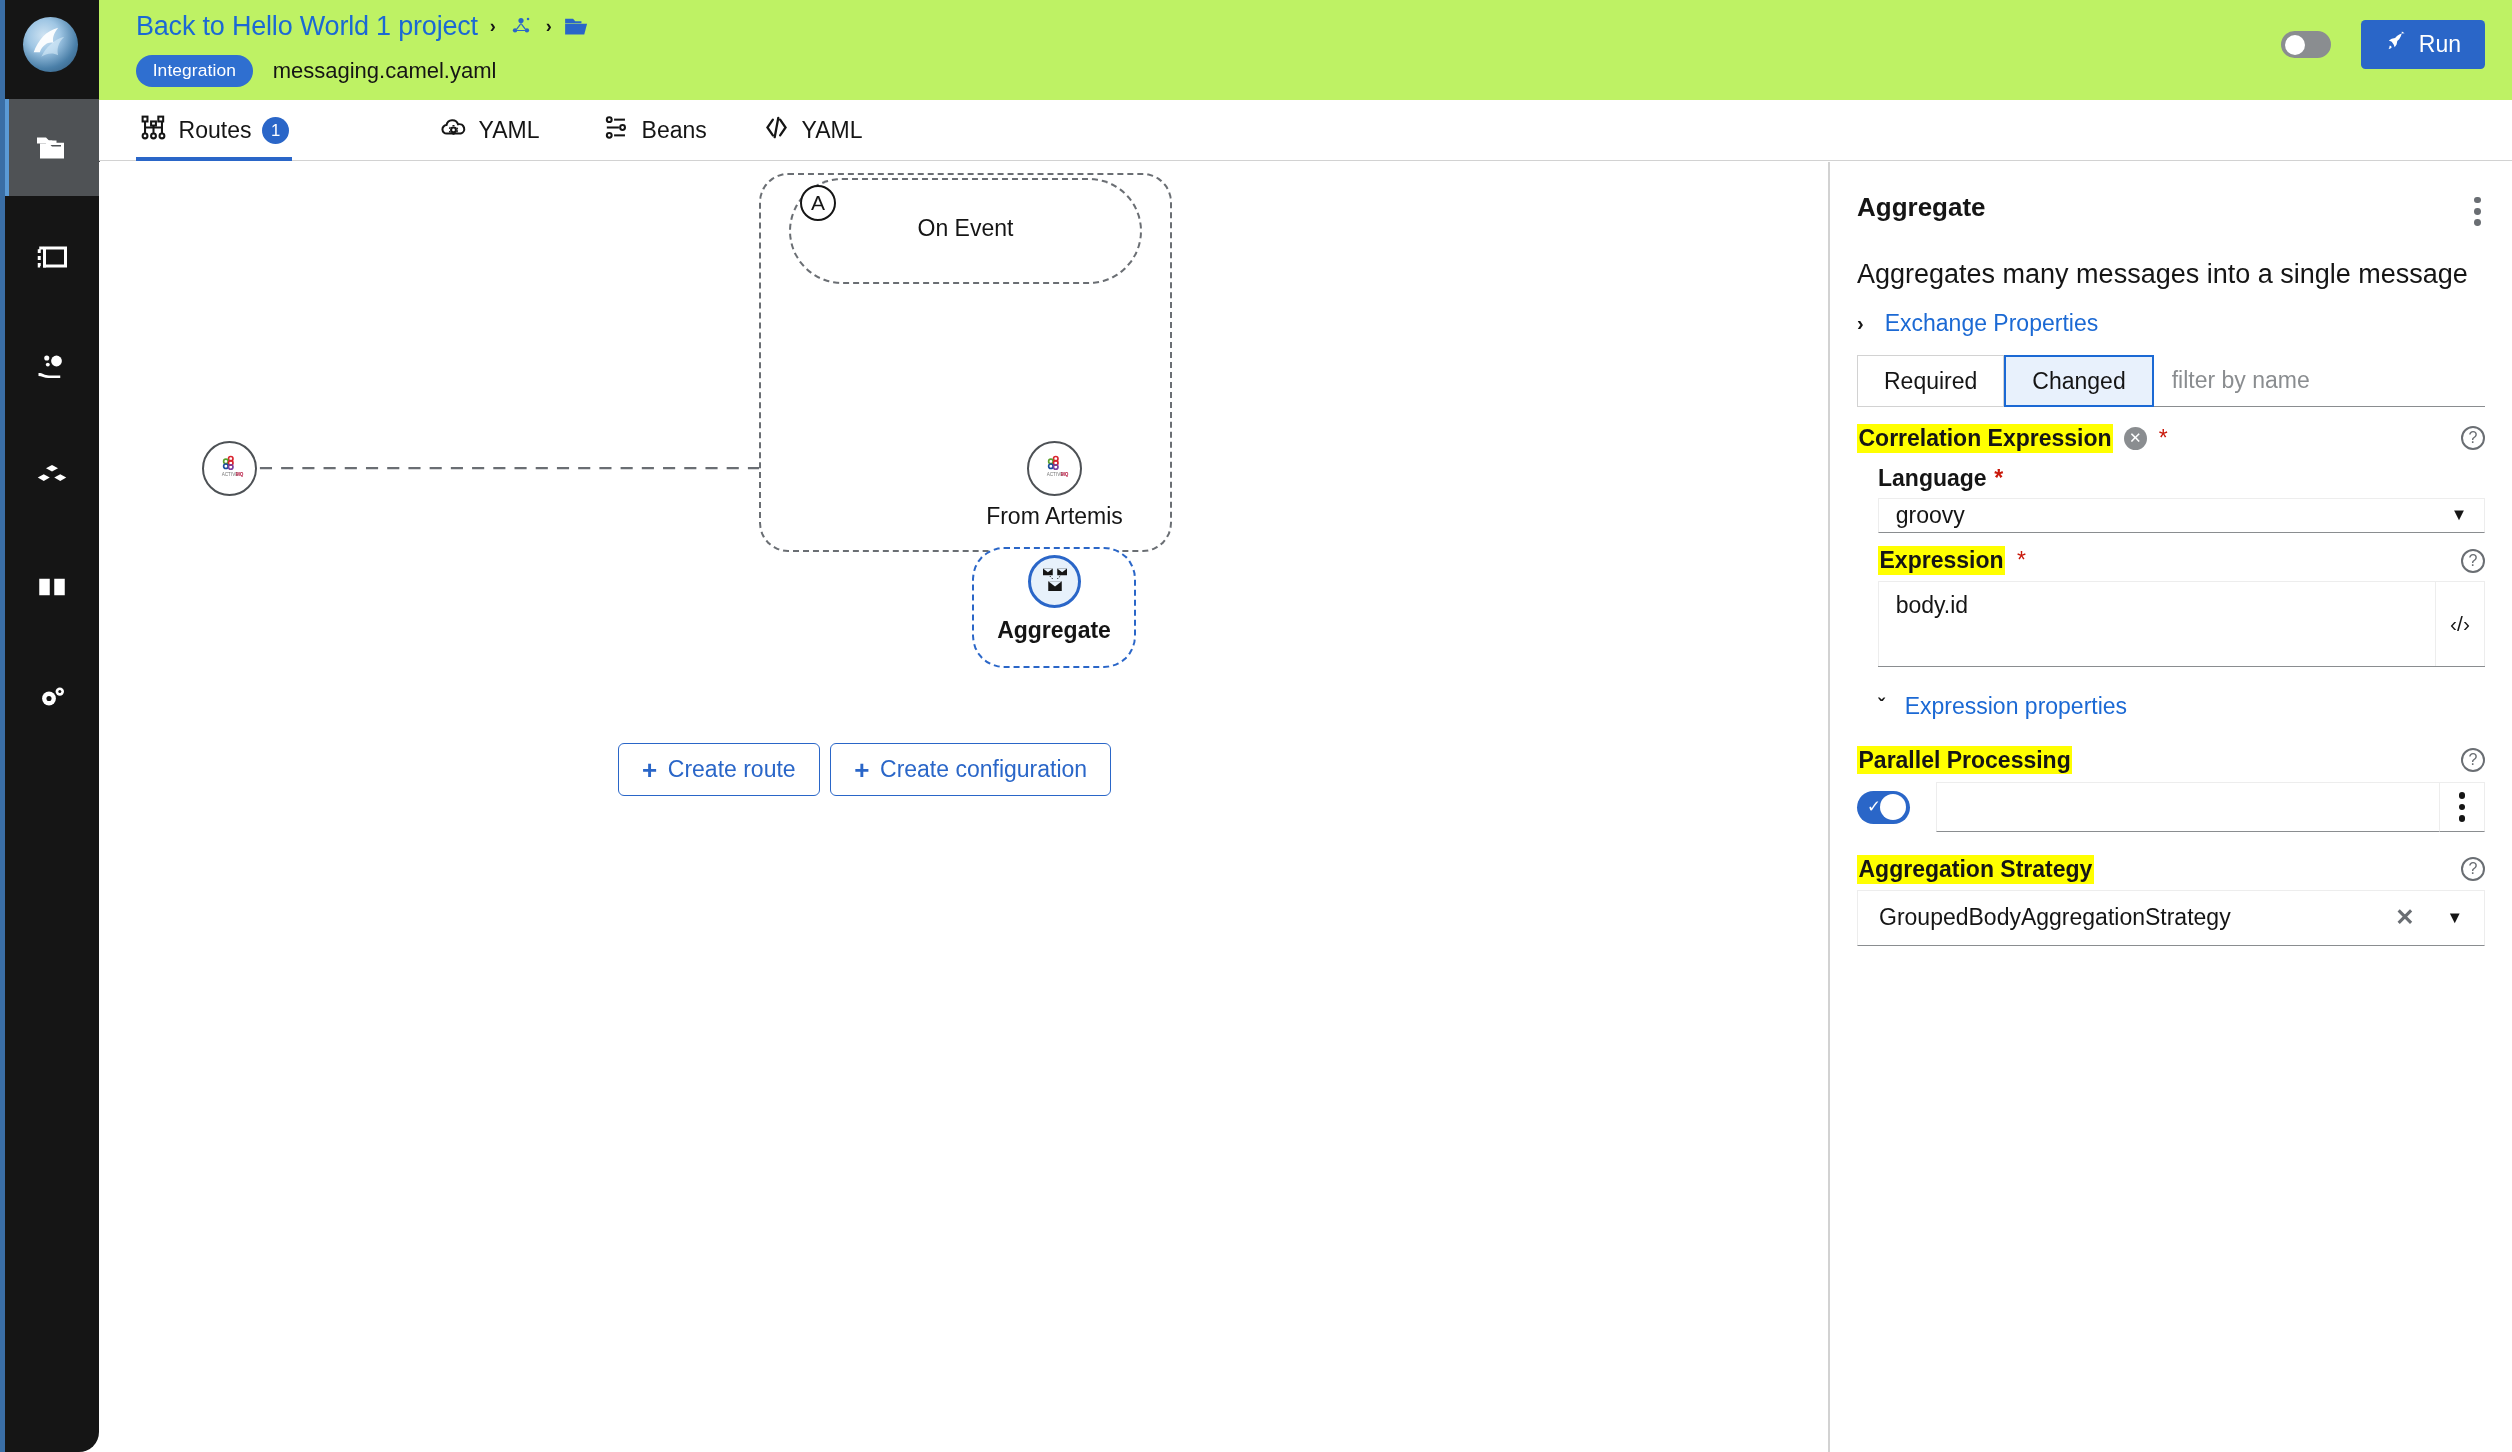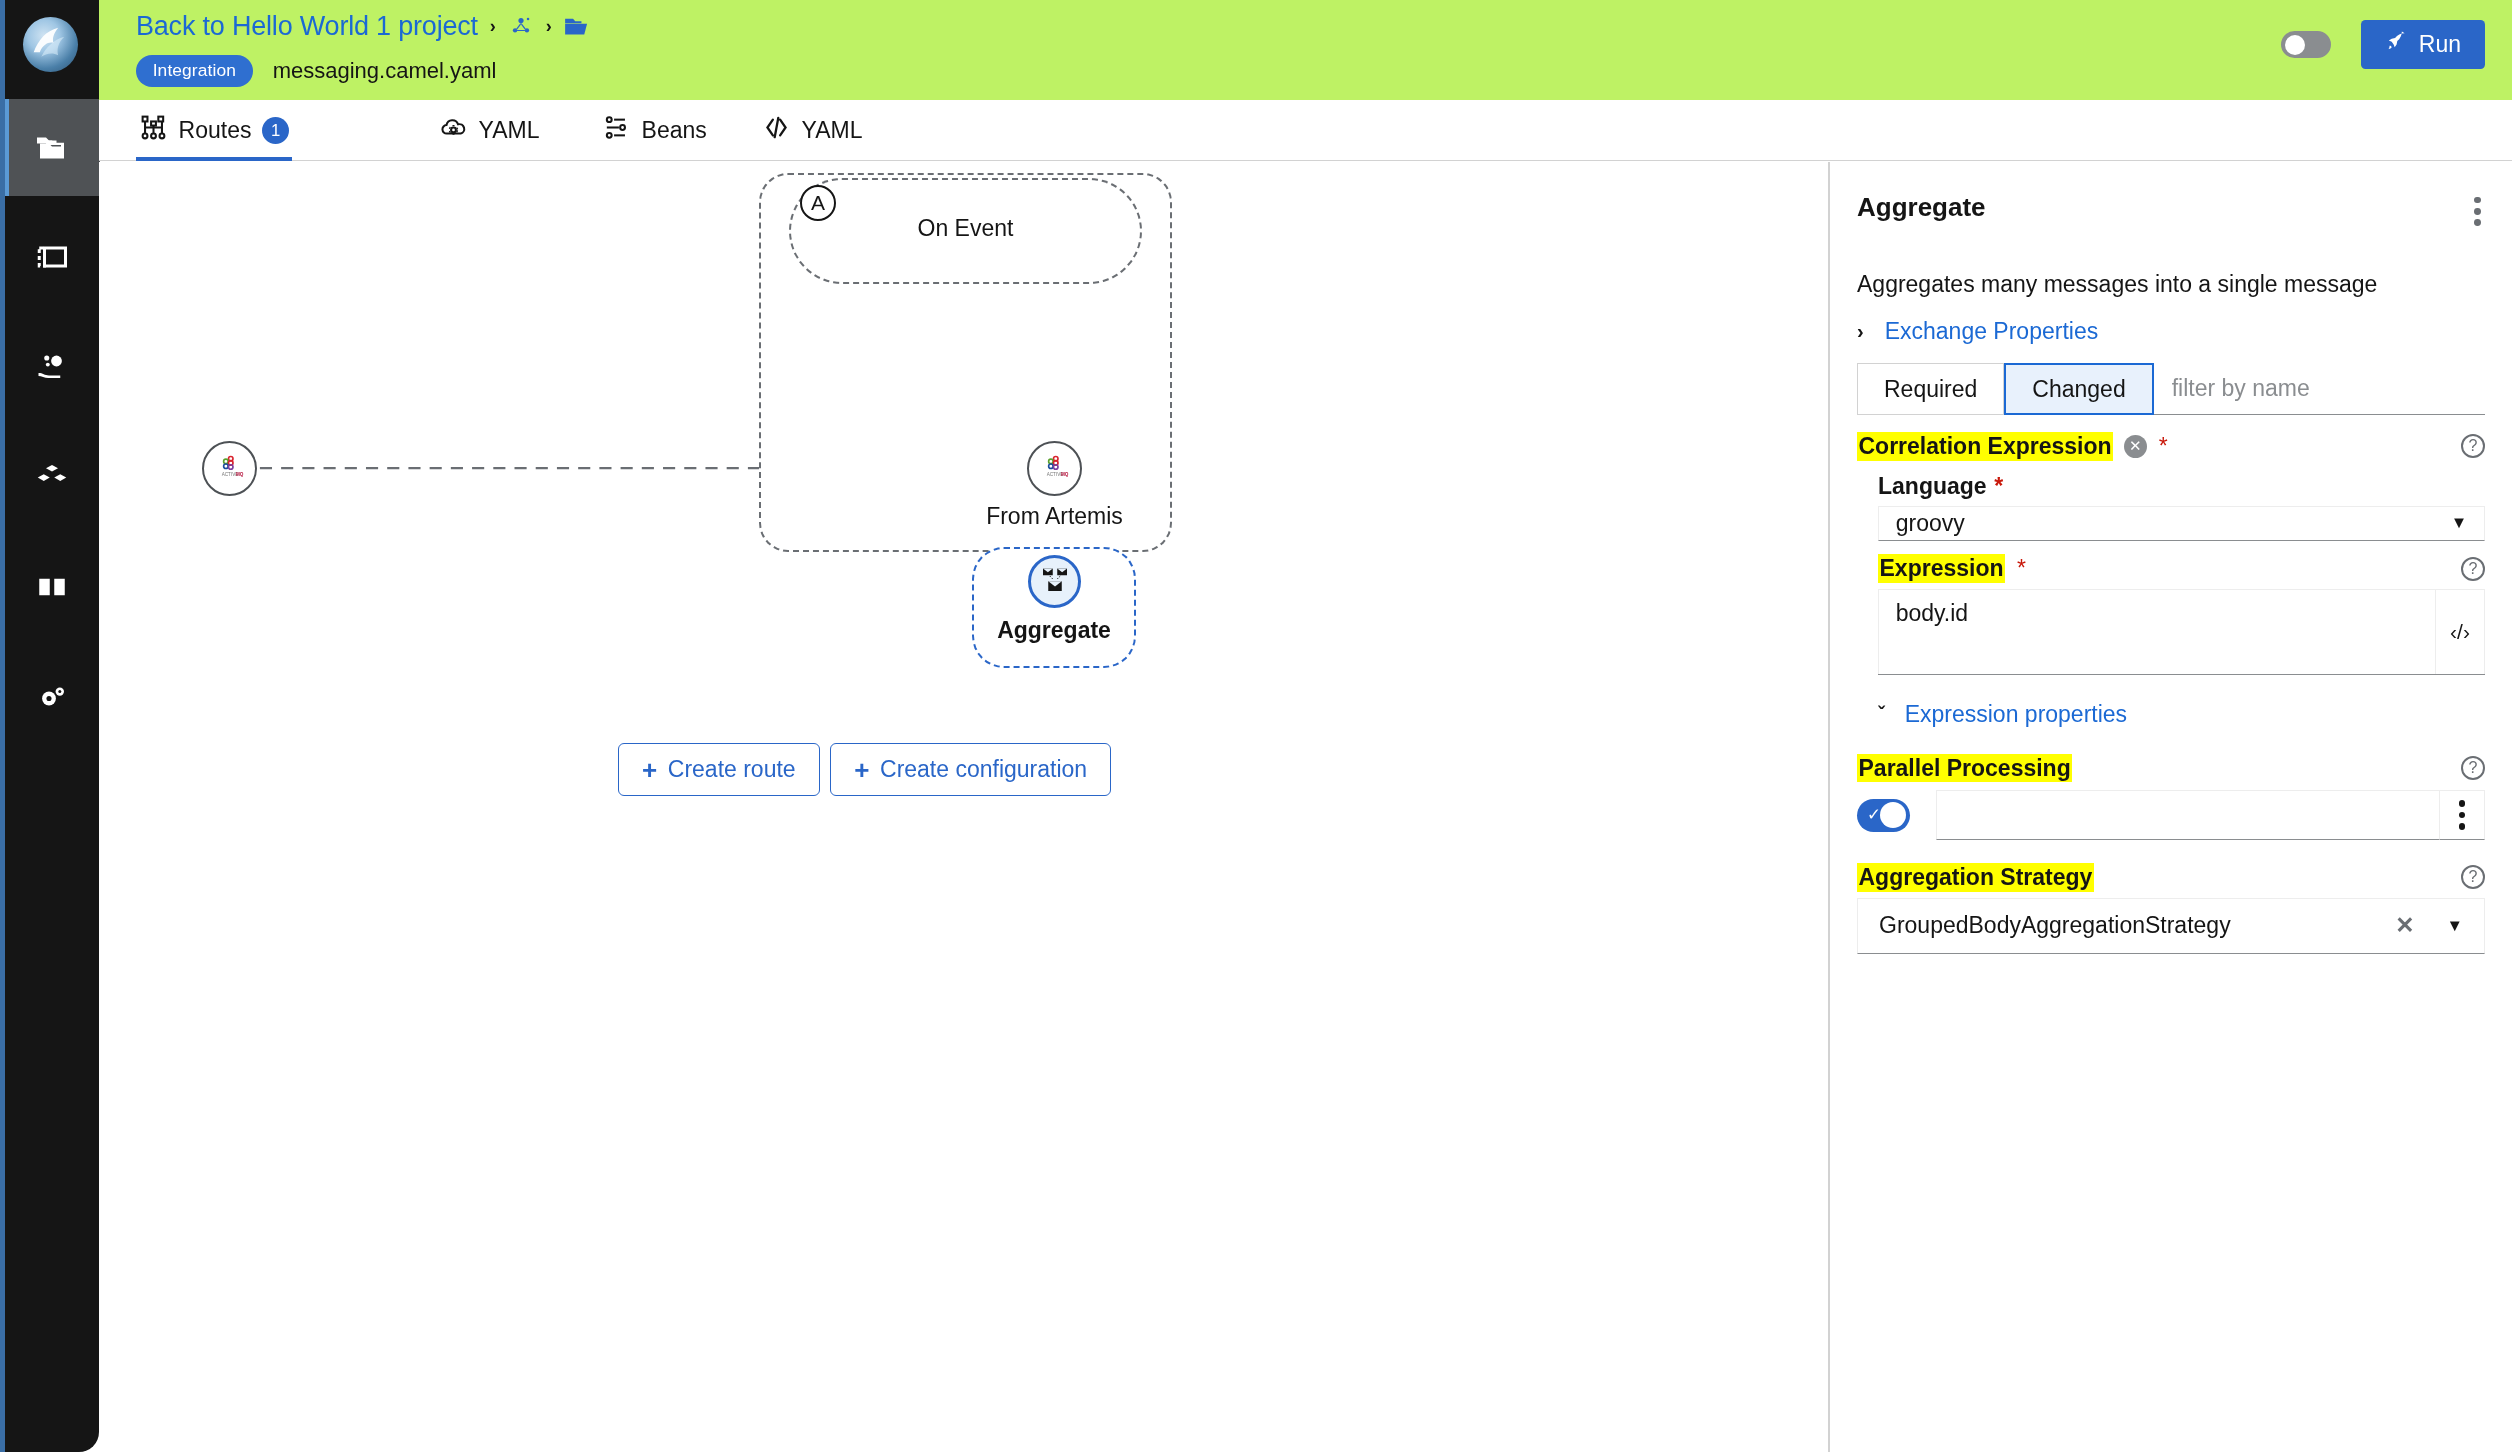--- a/index.html
+++ b/index.html
@@ -127,21 +127,21 @@
 
   
   .panel-divider { position:absolute; left:1828px; top:162px; width:2.3px; bottom:0; background:#d2d2d2; }
   .panel {
     position:absolute; left:1830px; top:162px; right:0; bottom:0; background:#fff; padding: 30px 27px 0 27px;
   }
   .panel-title-row { display:flex; align-items:flex-start; justify-content:space-between; }
   .panel-title { font-size:26px; font-weight:bold; color:#151515; }
   .kebab { display:flex; flex-direction:column; gap:4.5px; cursor:pointer; padding:4.5px; }
   .kebab i { display:block; width:6.8px; height:6.8px; border-radius:50%; background:#6a6e73; }
-  .panel-desc { margin-top: 41px; font-size: 23px; color:#151515; }
+  .panel-desc { margin-top: 29px; font-size: 27px; color:#151515; }
   .exch-row { margin-top: 20px; display:flex; align-items:center; gap:21px; }
   .chev-right { font-size:20px; color:#151515; font-weight:bold; }
   .exch-link { color:#1b69d4; font-size:23px; cursor:pointer; }
 
   .seg-row { margin-top: 18px; display:flex; align-items:stretch; }
   .seg-btn {
     border:1.5px solid #d2d2d2; background:#fff; font-size:23px; color:#151515;
     height:52px; padding:0 26px; cursor:pointer; font-family:"Liberation Sans", sans-serif;
   }
   .seg-btn.active { border:2.3px solid #1b69d4; background:#e8f1fc; position:relative; z-index:2; }

